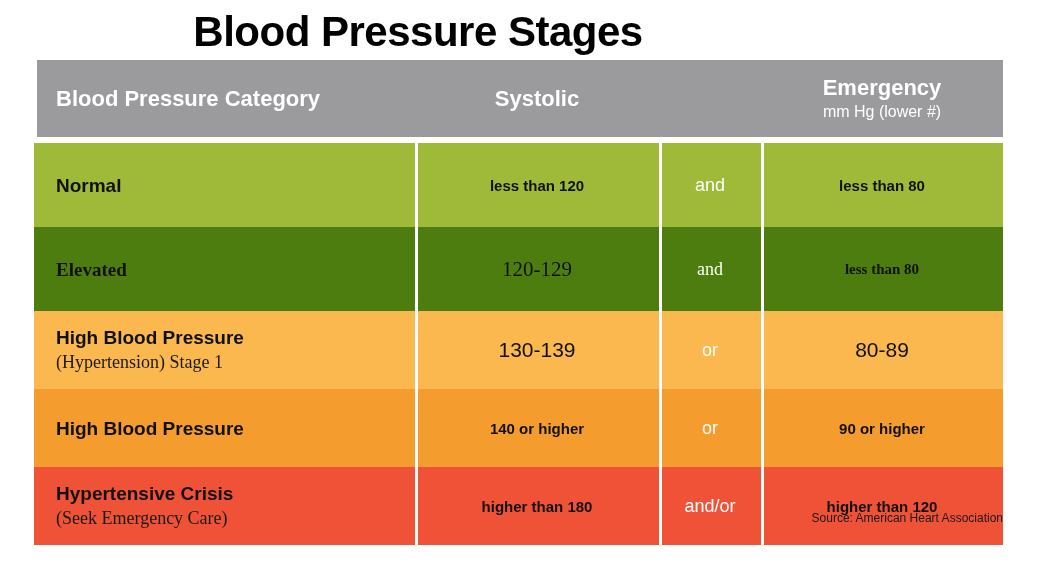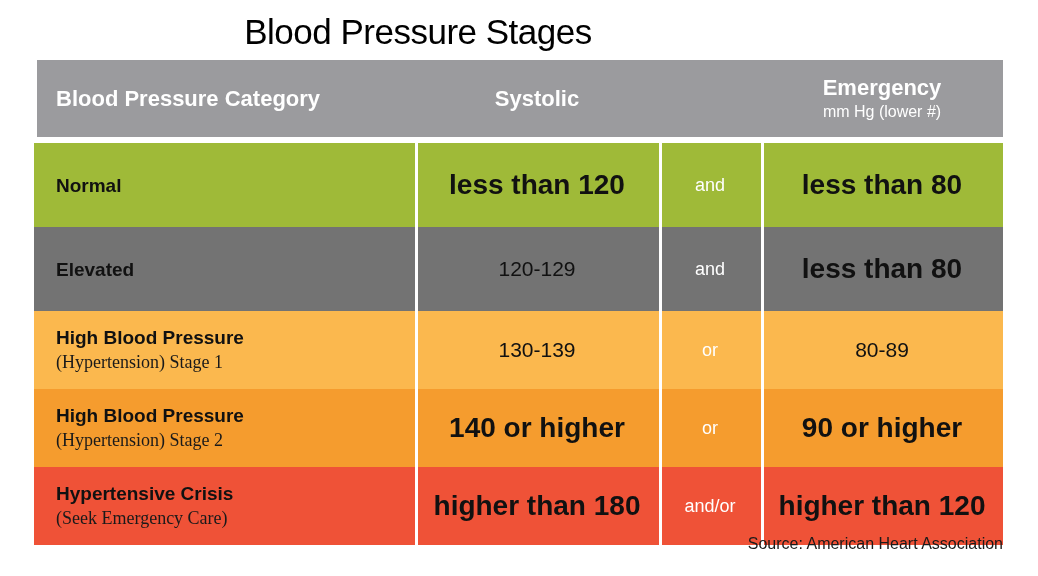--- a/index.html
+++ b/index.html
@@ -19,22 +19,22 @@
     background: #ffffff;
   }
 
   
   .chart-title {
     position: absolute;
     left: 0;
     top: 6px;
     width: 836px;
     text-align: center;
-    font-size: 35px;
-    font-weight: normal;
+    font-size: 42px;
+    font-weight: bold;
     color: #000000;
     letter-spacing: -0.5px;
     line-height: 52px;
   }
 
   
   .bp-table {
     position: absolute;
     left: 34px;
     top: 60px;
@@ -127,21 +127,21 @@
   }
   .cat-sub {
     font-size: 18px;
     font-weight: normal;
     color: #1a1a1a;
     line-height: 25px;
     white-space: nowrap;
     font-family: Liberation Serif, serif;
   }
   .val {
-    font-size: 28px;
+    font-size: 15px;
     font-weight: bold;
     color: #111111;
     white-space: nowrap;
   }
   .val-plain {
     font-size: 21px;
     font-weight: normal;
     color: #111111;
     white-space: nowrap;
   }
@@ -153,22 +153,22 @@
   }
 
   .h-single { height: 84px; }
   .h-double { height: 78px; }
   .h-last   { height: 78px; }
 
   
   .source {
     position: absolute;
     right: 35px;
-    top: 535px;
-    font-size: 16px;
+    top: 511px;
+    font-size: 12px;
     font-weight: normal;
     color: #1a1a1a;
     white-space: nowrap;
   }
 </style>
 </head>
 <body>
 
 <div id="page">
 
@@ -198,21 +198,21 @@
         <span class="val">less than 120</span>
       </div>
       <div class="cell c-conj h-single">
         <span class="conj">and</span>
       </div>
       <div class="cell c-diastolic h-single">
         <span class="val">less than 80</span>
       </div>
     </div>
 
-    <div class="row data-row" style="background: #737373;">
+    <div class="row data-row" style="background: #4d7c0f; font-family: Liberation Serif, serif;">
       <div class="cell c-category h-single">
         <span class="cat-main">Elevated</span>
       </div>
       <div class="cell c-systolic h-single">
         <span class="val-plain">120-129</span>
       </div>
       <div class="cell c-conj h-single">
         <span class="conj">and</span>
       </div>
       <div class="cell c-diastolic h-single">
@@ -232,21 +232,20 @@
         <span class="conj">or</span>
       </div>
       <div class="cell c-diastolic h-double">
         <span class="val-plain">80-89</span>
       </div>
     </div>
 
     <div class="row data-row" style="background: rgb(245, 156, 46);">
       <div class="cell c-category h-double">
         <span class="cat-main">High Blood Pressure</span>
-        <span class="cat-sub">(Hypertension) Stage 2</span>
       </div>
       <div class="cell c-systolic h-double">
         <span class="val">140 or higher</span>
       </div>
       <div class="cell c-conj h-double">
         <span class="conj">or</span>
       </div>
       <div class="cell c-diastolic h-double">
         <span class="val">90 or higher</span>
       </div>

